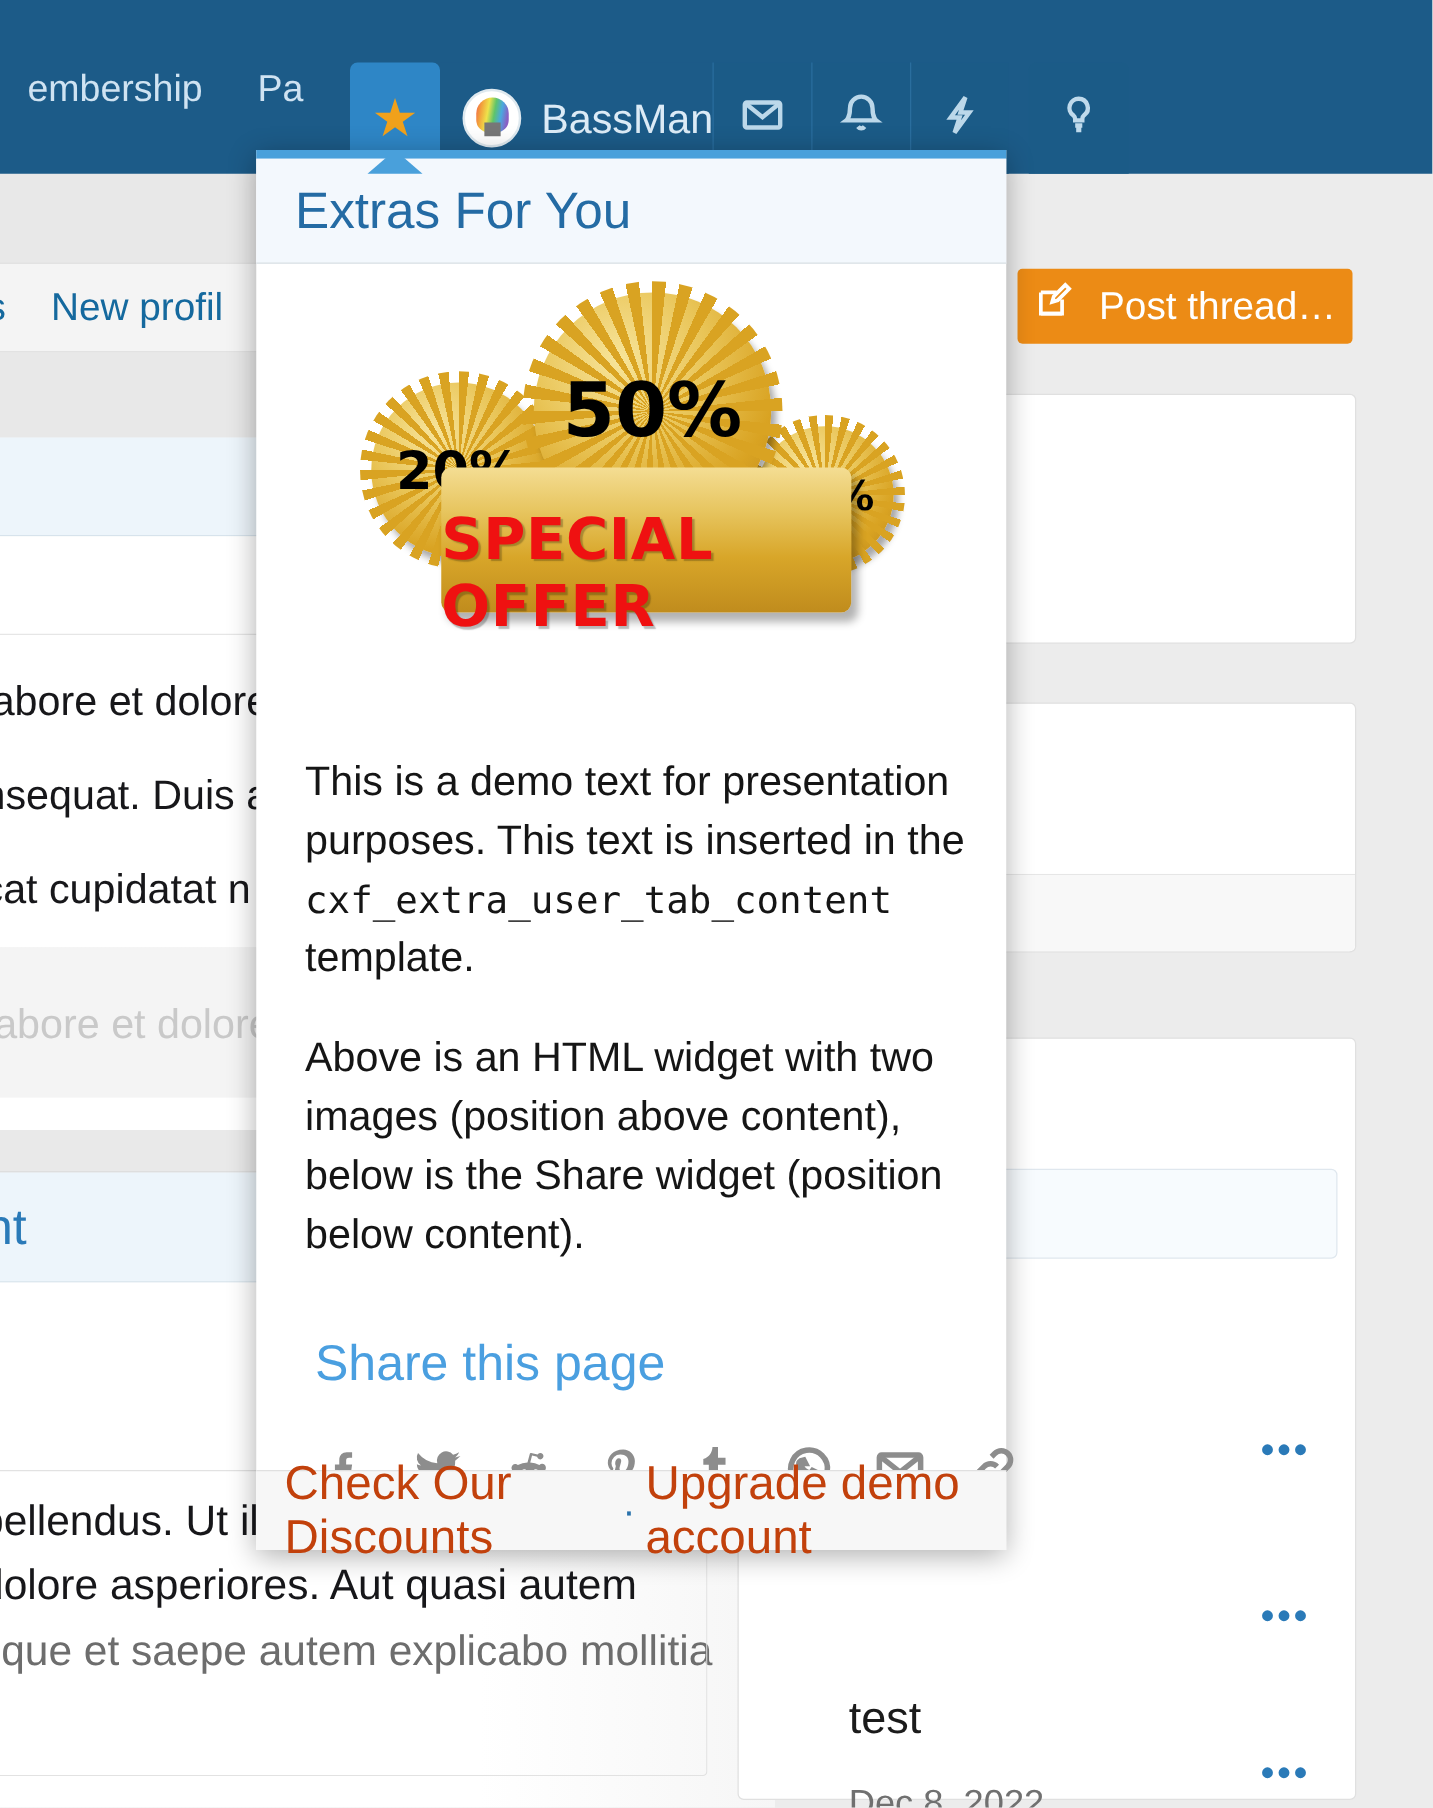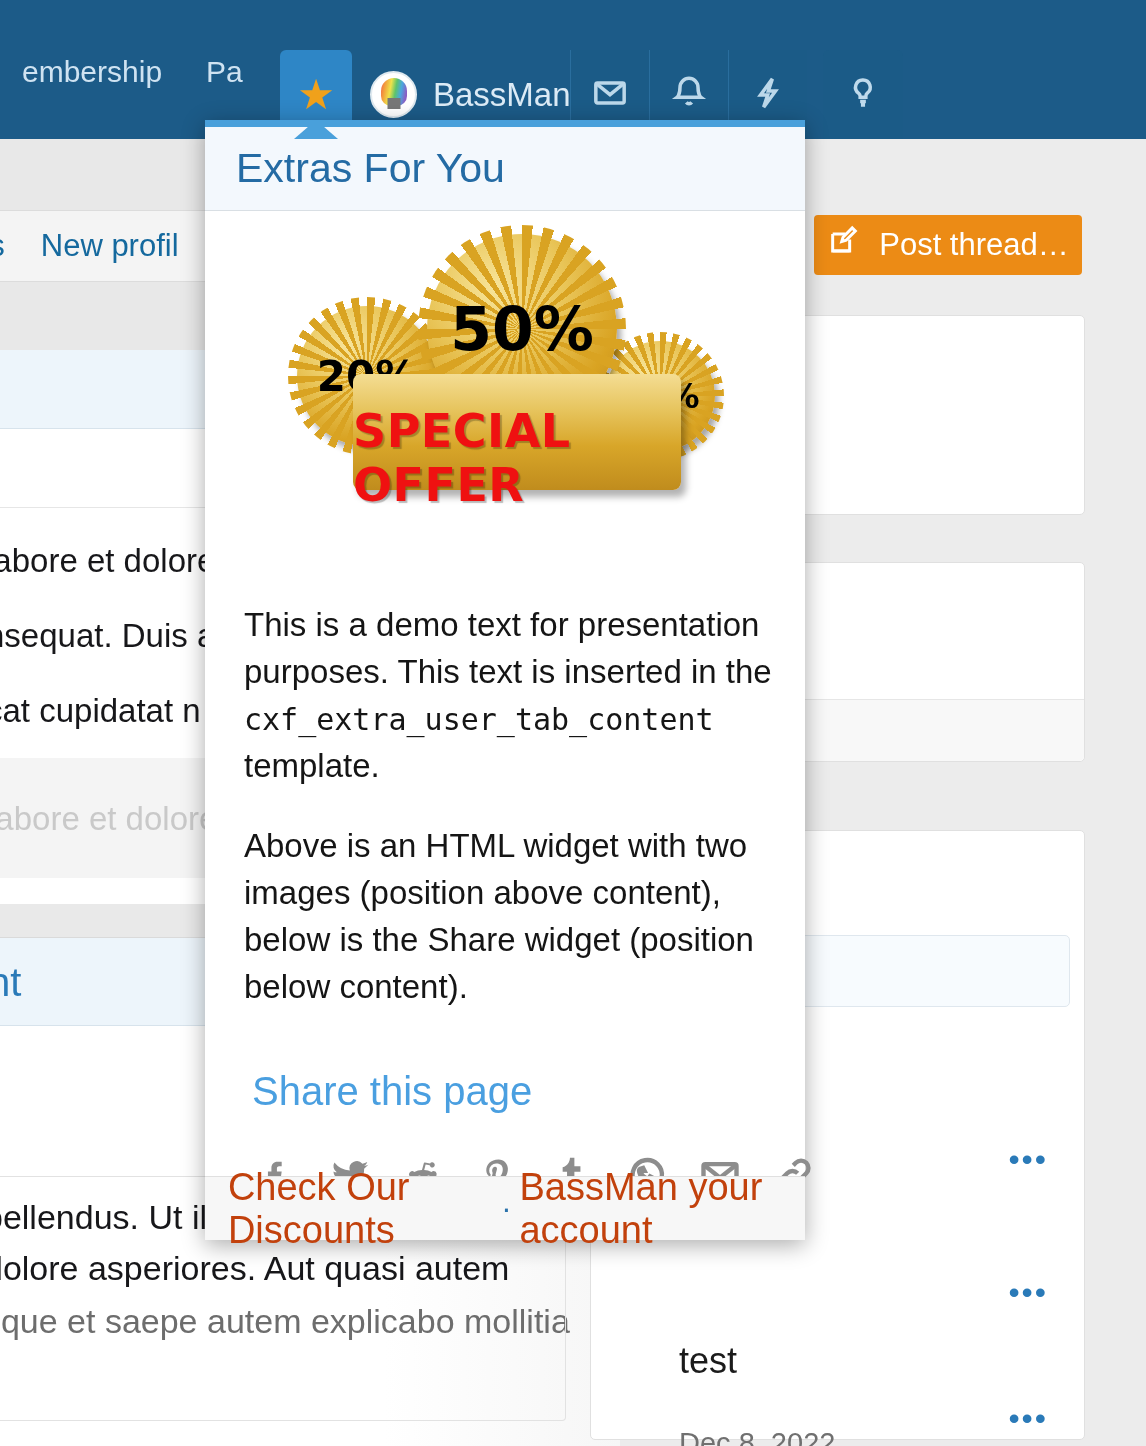--- a/index.html
+++ b/index.html
@@ -176,21 +176,21 @@
   .card-c .title { position:absolute; left:18px; top:24px; font-size:40px; color:#4a9fe0; }
   .card-c .status-input {
     position:absolute; left:14px; top:104px; width:465px; height:72px;
     background:#f7fbfe; border:1px solid #dfe7ee; border-radius:5px;
   }
   .card-c .status-input span { font-size:33px; color:#c4c4c4; line-height:72px; margin-left:10px; }
   .dots { position:absolute; right:36px; font-size:32px; color:#2a7ab8; letter-spacing:2px; line-height:1; }
   .dots.d1 { top:312px; }
   .dots.d2 { top:445px; }
   .dots.d3 { top:571px; }
-  .card-c .test-title { position:absolute; left:88px; top:509px; font-size:36px; color:#1b1b1b; }
+  .card-c .test-title { position:absolute; left:88px; top:522px; font-size:36px; color:#1b1b1b; }
   .card-c .test-date  { position:absolute; left:88px; top:572px; font-size:29px; color:#707070;margin-top:24px; }
 
   
   #popup {
     position:absolute; left:205px; top:120px; width:600px; height:1120px;
     background:#fff;
     border-top:7px solid #49a0db;
     box-shadow:0 5px 22px rgba(0,0,0,.33);
     z-index:50;
   }
@@ -422,21 +422,21 @@
             <path d="M14 10.5a4 4 0 0 0-5.7 0l-3 3a4 4 0 0 0 5.7 5.7l1.4-1.4"></path>
           </svg>
       </span>
     </div>
   </div>
 
   <div class="popup-footer">
     <span class="pad"></span>
     <a>Check Our Discounts</a>
     <span class="sep">·</span>
-    <a>BassMan your account</a>
+    <a>Upgrade demo account</a>
   </div>
 </div>
 
 <div id="navbar">
 
   <div class="nav-left">
     <span class="nav-link">embership</span>
     <span class="nav-link cut">Pa</span>
     <span class="chev">›</span>
   </div>

